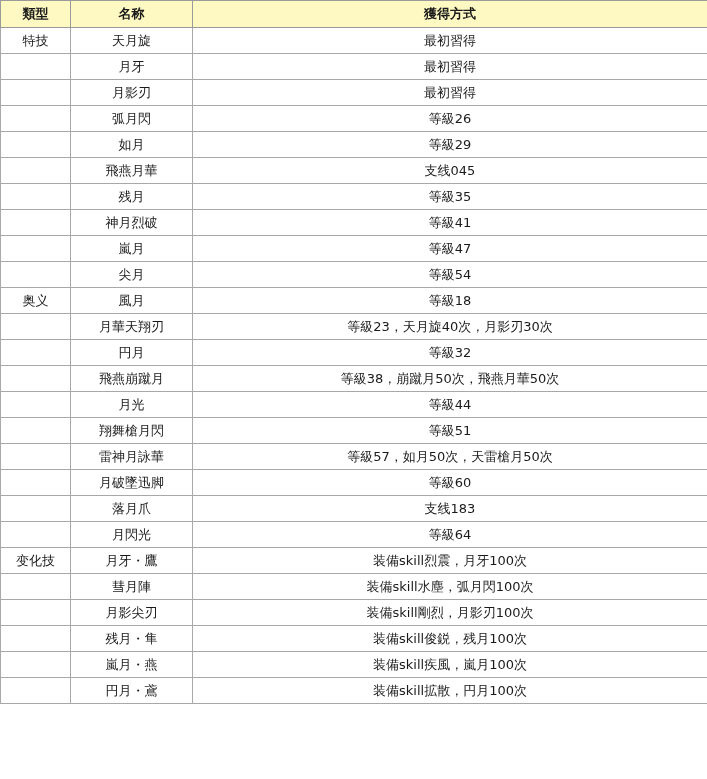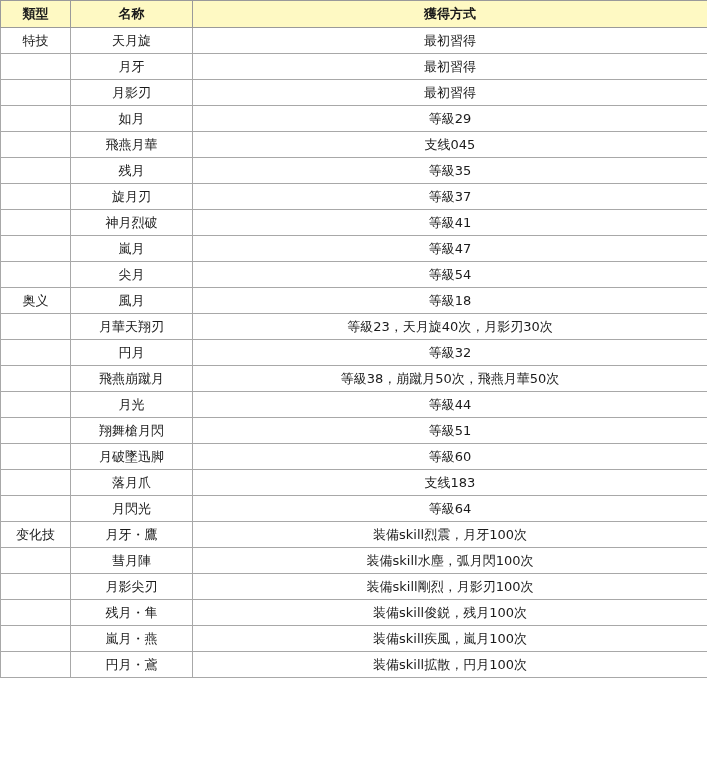--- a/index.html
+++ b/index.html
@@ -81,37 +81,37 @@
         <td class="cell-name">月牙</td>
         <td class="cell-how">最初習得</td>
       </tr>
       <tr>
         <td class="cell-type"></td>
         <td class="cell-name">月影刃</td>
         <td class="cell-how">最初習得</td>
       </tr>
       <tr>
         <td class="cell-type"></td>
+        <td class="cell-name">弧月閃</td>
+        <td class="cell-how">等級26</td>
+      </tr>
+      <tr>
+        <td class="cell-type"></td>
         <td class="cell-name">如月</td>
         <td class="cell-how">等級29</td>
       </tr>
       <tr>
         <td class="cell-type"></td>
         <td class="cell-name">飛燕月華</td>
         <td class="cell-how">支线045</td>
       </tr>
       <tr>
         <td class="cell-type"></td>
         <td class="cell-name">残月</td>
         <td class="cell-how">等級35</td>
-      </tr>
-      <tr>
-        <td class="cell-type"></td>
-        <td class="cell-name">旋月刃</td>
-        <td class="cell-how">等級37</td>
       </tr>
       <tr>
         <td class="cell-type"></td>
         <td class="cell-name">神月烈破</td>
         <td class="cell-how">等級41</td>
       </tr>
       <tr>
         <td class="cell-type"></td>
         <td class="cell-name">嵐月</td>
         <td class="cell-how">等級47</td>
@@ -143,20 +143,25 @@
       </tr>
       <tr>
         <td class="cell-type"></td>
         <td class="cell-name">月光</td>
         <td class="cell-how">等級44</td>
       </tr>
       <tr>
         <td class="cell-type"></td>
         <td class="cell-name">翔舞槍月閃</td>
         <td class="cell-how">等級51</td>
+      </tr>
+      <tr>
+        <td class="cell-type"></td>
+        <td class="cell-name">雷神月詠華</td>
+        <td class="cell-how">等級57，如月50次，天雷槍月50次</td>
       </tr>
       <tr>
         <td class="cell-type"></td>
         <td class="cell-name">月破墜迅脚</td>
         <td class="cell-how">等級60</td>
       </tr>
       <tr>
         <td class="cell-type"></td>
         <td class="cell-name">落月爪</td>
         <td class="cell-how">支线183</td>

